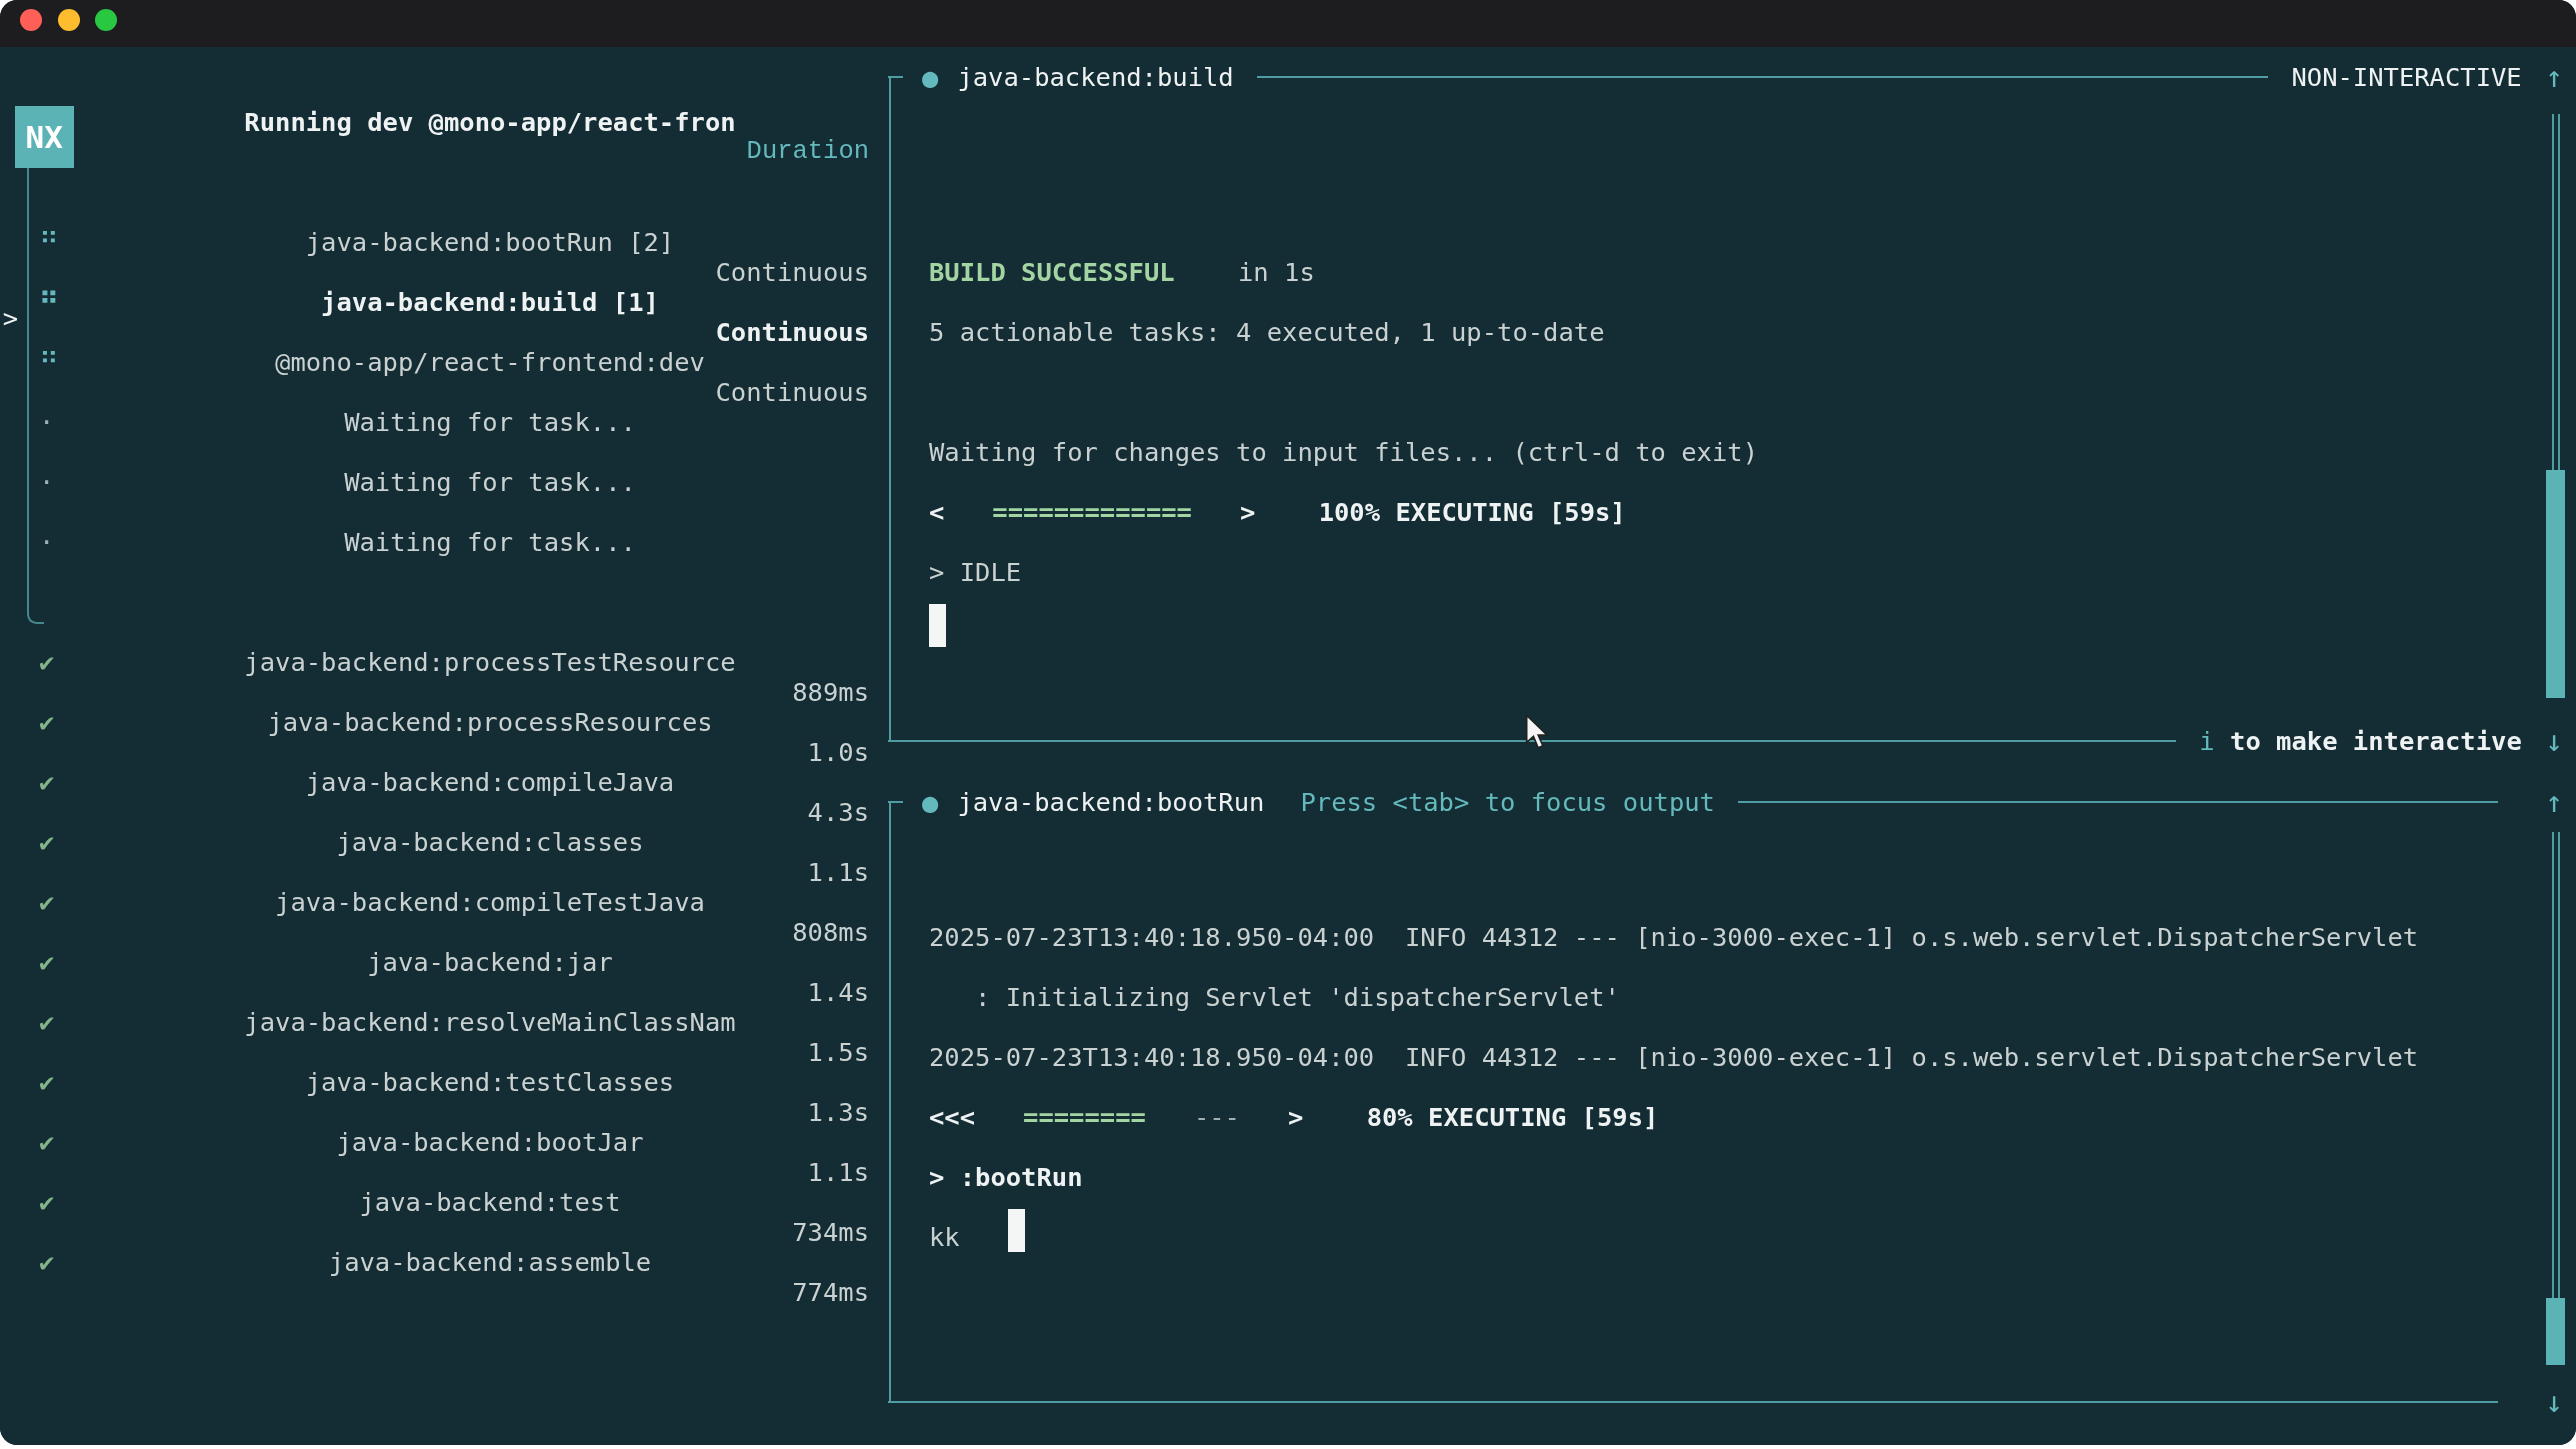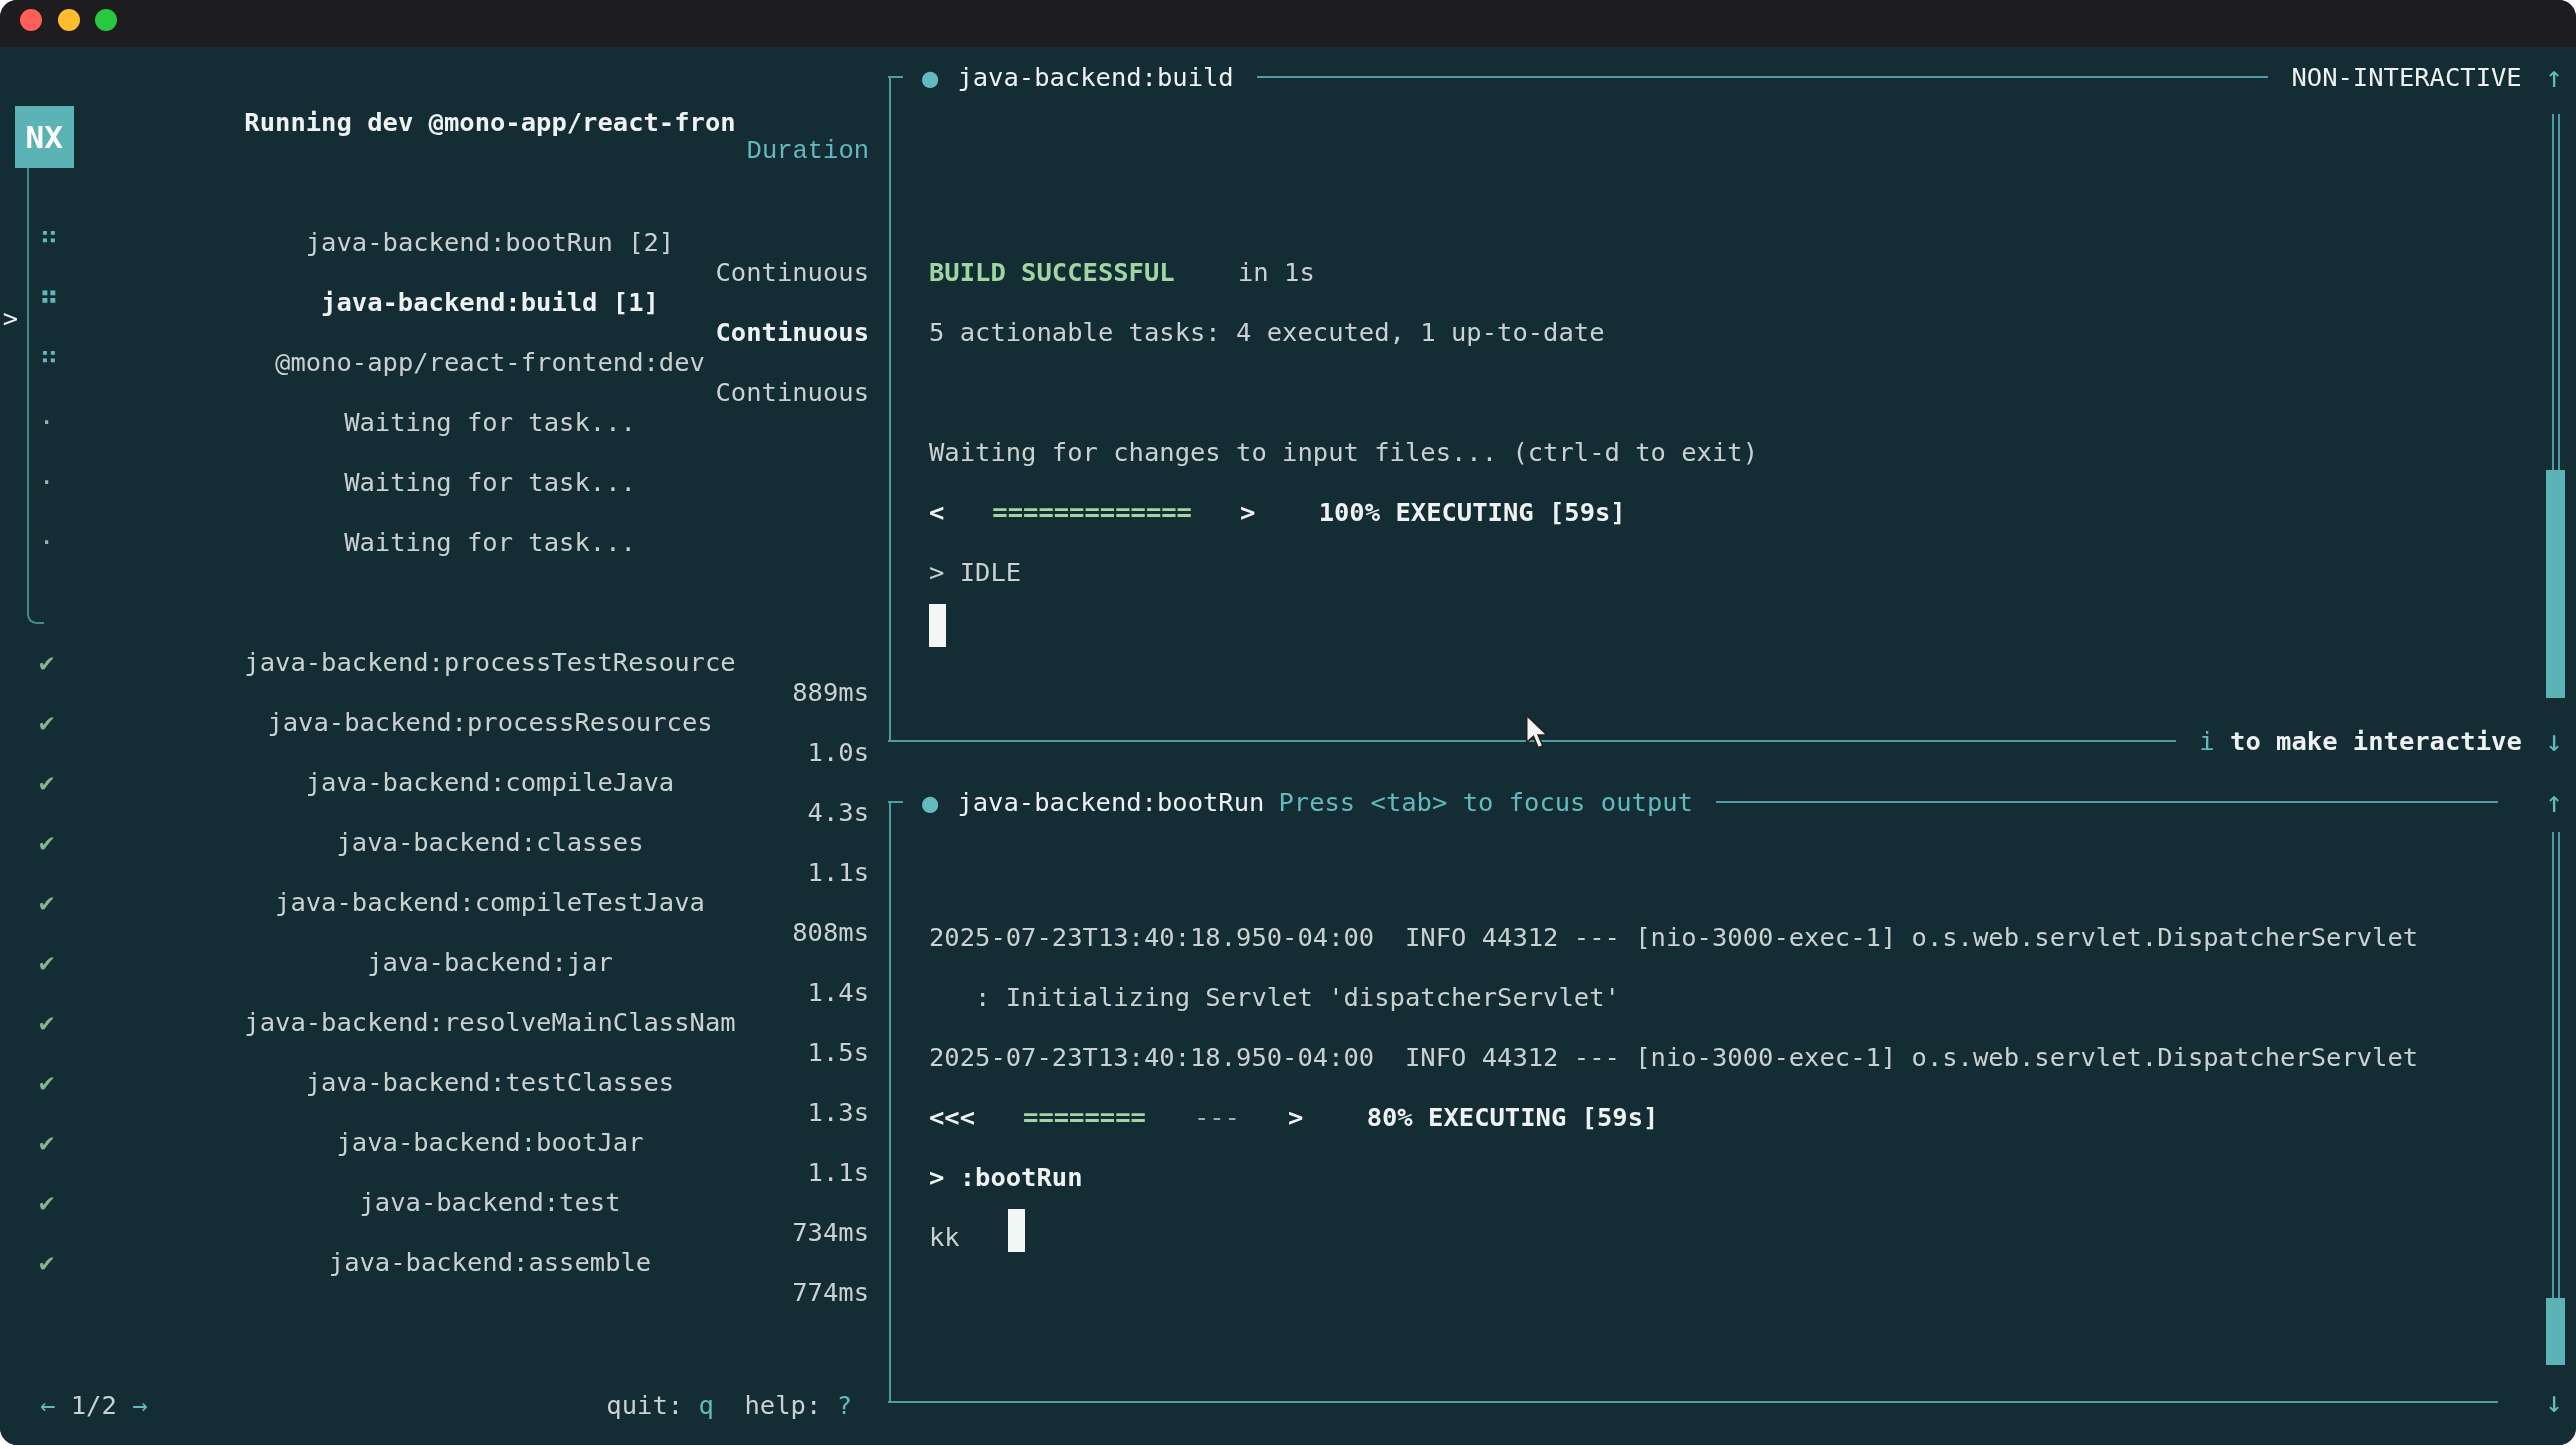--- a/index.html
+++ b/index.html
@@ -41,21 +41,21 @@
   
   .right{position:absolute;left:889px;top:0;right:0;bottom:0;}
   .panel{position:absolute;left:0;right:47px;border-left:2.7px solid var(--line);}
   .p1{top:30px;height:664px;}
   .p2{top:755px;height:600px;}
   .phead{position:absolute;top:-30px;left:-2.7px;right:-34px;height:60px;display:flex;align-items:center;white-space:pre;}
   .pfoot{position:absolute;bottom:-30px;left:-2.7px;right:-34px;height:60px;display:flex;align-items:center;white-space:pre;}
   .stub{width:14.8px;border-top:2.7px solid var(--line);}
   .pdot{color:var(--accent);font-size:27px;margin:0 19px;}
   .ptitle{color:var(--bright);}
-  .phint{color:var(--accent);margin-left:14px;}
+  .phint{color:var(--accent);margin-left:36px;}
   .rule{flex:1;border-top:2.7px solid var(--line);margin:0 23.5px;}
   .rlabel{color:var(--bright);font-weight:normal;}
   .uarrow,.darrow{color:var(--accent);font-size:29.5px;margin-left:23.5px;}
   .pcontent{position:absolute;left:38px;top:30px;right:0;}
   .prow{height:60px;display:flex;align-items:flex-end;white-space:pre;gap:48px;}
   .gtxt{color:var(--green);font-weight:bold;}
   .btxt{color:var(--bright);font-weight:bold;}
   .fill{color:var(--green);font-weight:bold;}
   .dash{color:var(--dim);}
   .cursor{display:inline-block;width:17.4px;height:43px;background:#f4f6f6;}
@@ -174,24 +174,20 @@
           <span>java-backend:test</span>
           <span class="dur">734ms</span>
         </div>
         <div class="lrow">
           <span class="ic chk">✔</span>
           <span>java-backend:assemble</span>
           <span class="dur">774ms</span>
         </div>
       </div>
 
-      <div class="lfooter">
-        <span class="pager"><span class="ar">←</span> <span>1/2</span> <span class="ar">→</span></span>
-        <span class="keys"><span>quit: </span><span class="key">q</span><span>  help: </span><span class="key">?</span></span>
-      </div>
     </div>
 
     <div class="right">
 
       <div class="panel p1">
         <div class="phead">
           <span class="stub"></span>
           <span class="pdot">●</span>
           <span class="ptitle">java-backend:build</span>
           <span class="rule"></span>

